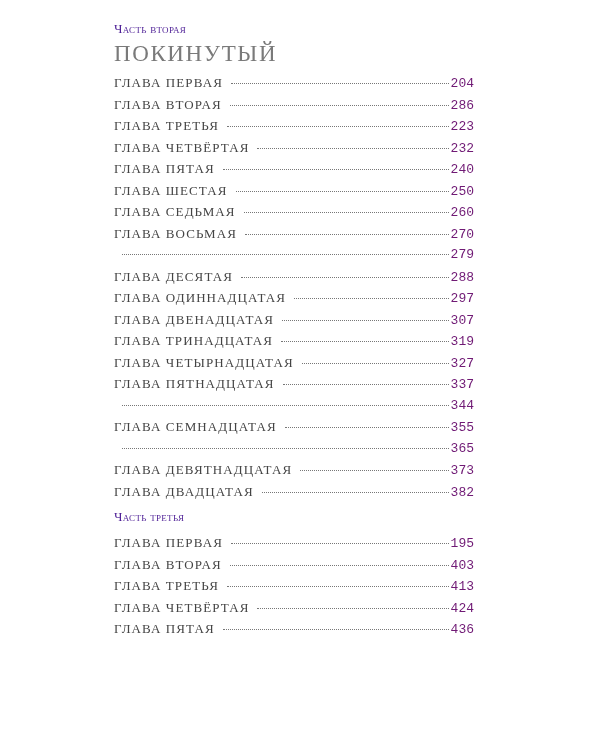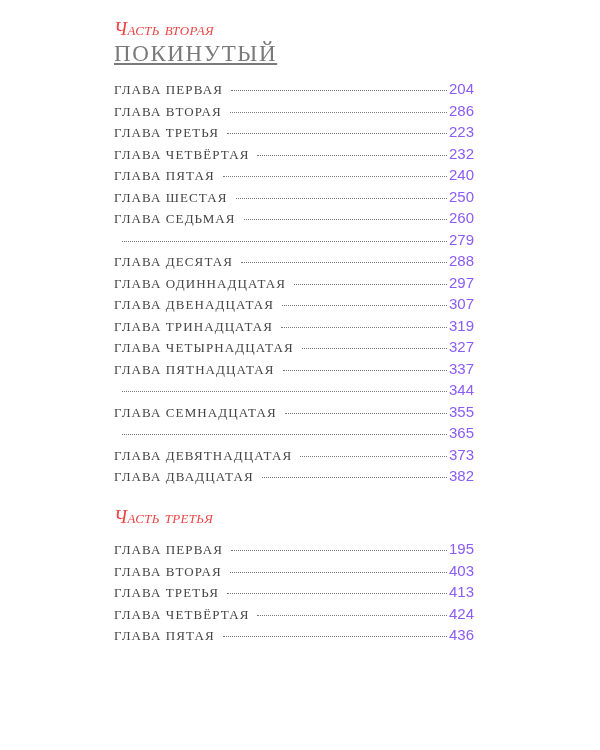--- a/index.html
+++ b/index.html
@@ -2,44 +2,43 @@
 <html><head>
   <meta charset="utf-8">
   <style>
     html, body { margin: 0; padding: 0; }
     body {
       width: 600px; height: 750px; background: #ffffff; position: relative; overflow: hidden;
       font-family: "Liberation Serif", "DejaVu Serif", serif; color: #3a3a3a;
     }
     .part { position: absolute; left: 114px; width: 360px; }
     .part-label {
-      font-size: 19px; color: #ef4444; letter-spacing: 0.3px; font-variant: small-caps;
-      line-height: 22px; height: 22px; font-style: italic;
+      font-size: 13px; color: #4c1d95; letter-spacing: 0.3px; font-variant: small-caps;
+      line-height: 22px; height: 22px;
     }
     .part-title {
       font-size: 23px; color: #7a7a7a; letter-spacing: 1.6px; line-height: 28px; height: 28px;
       text-transform: uppercase;
-      text-decoration: underline;
     }
-    .toc { margin-top: 10px; }
+    .toc { margin-top: 4px; }
     .toc-row {
       display: flex; align-items: baseline; height: 21.5px; line-height: 21.5px;
       font-size: 13px;
     }
     .toc-label {
       text-transform: uppercase; letter-spacing: 1.1px; color: #444; white-space: nowrap;
       font-size: 13px;
     }
     .toc-dots {
       flex: 1; margin: 0 2px 0 8px; height: 1px; position: relative; top: -3px;
       border-bottom: 1.2px dotted #777;
     }
     .toc-page {
-      font-size: 15px; color: #8b5cf6; min-width: 22px; text-align: right;
-      font-family: Liberation Sans, sans-serif;
+      font-size: 13px; color: #701a75; min-width: 22px; text-align: right;
+      font-family: Liberation Mono, monospace;
     }
     #part2 { top: 18px; }
     #part3 { top: 506px; }
   </style>
 </head>
 <body>
 
 <div class="part" id="part2">
   <div class="part-label">Часть вторая</div>
   <div class="part-title">Покинутый</div>
@@ -71,20 +70,25 @@
       </div>
     <div class="toc-row">
         <span class="toc-label">Глава шестая</span>
         <span class="toc-dots"></span>
         <span class="toc-page">250</span>
       </div>
     <div class="toc-row">
         <span class="toc-label">Глава седьмая</span>
         <span class="toc-dots"></span>
         <span class="toc-page">260</span>
+      </div>
+    <div class="toc-row">
+        <span class="toc-label">Глава восьмая</span>
+        <span class="toc-dots"></span>
+        <span class="toc-page">270</span>
       </div>
     <div class="toc-row">
         <span class="toc-dots"></span>
         <span class="toc-page">279</span>
       </div>
     <div class="toc-row">
         <span class="toc-label">Глава десятая</span>
         <span class="toc-dots"></span>
         <span class="toc-page">288</span>
       </div>

